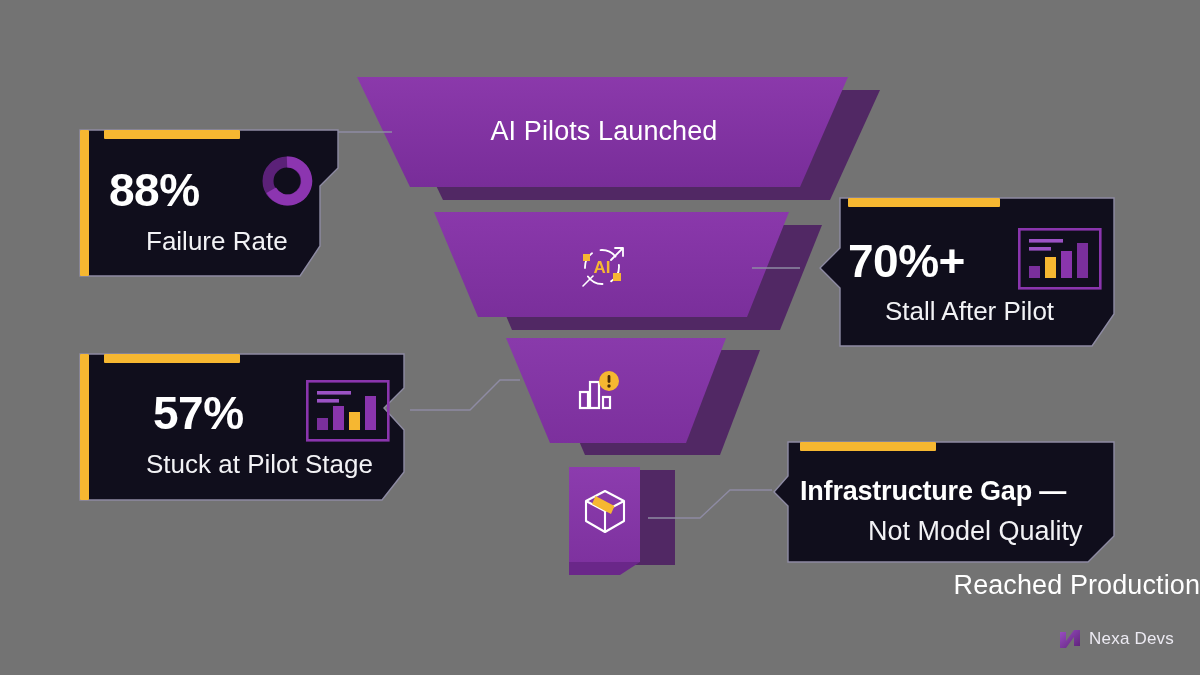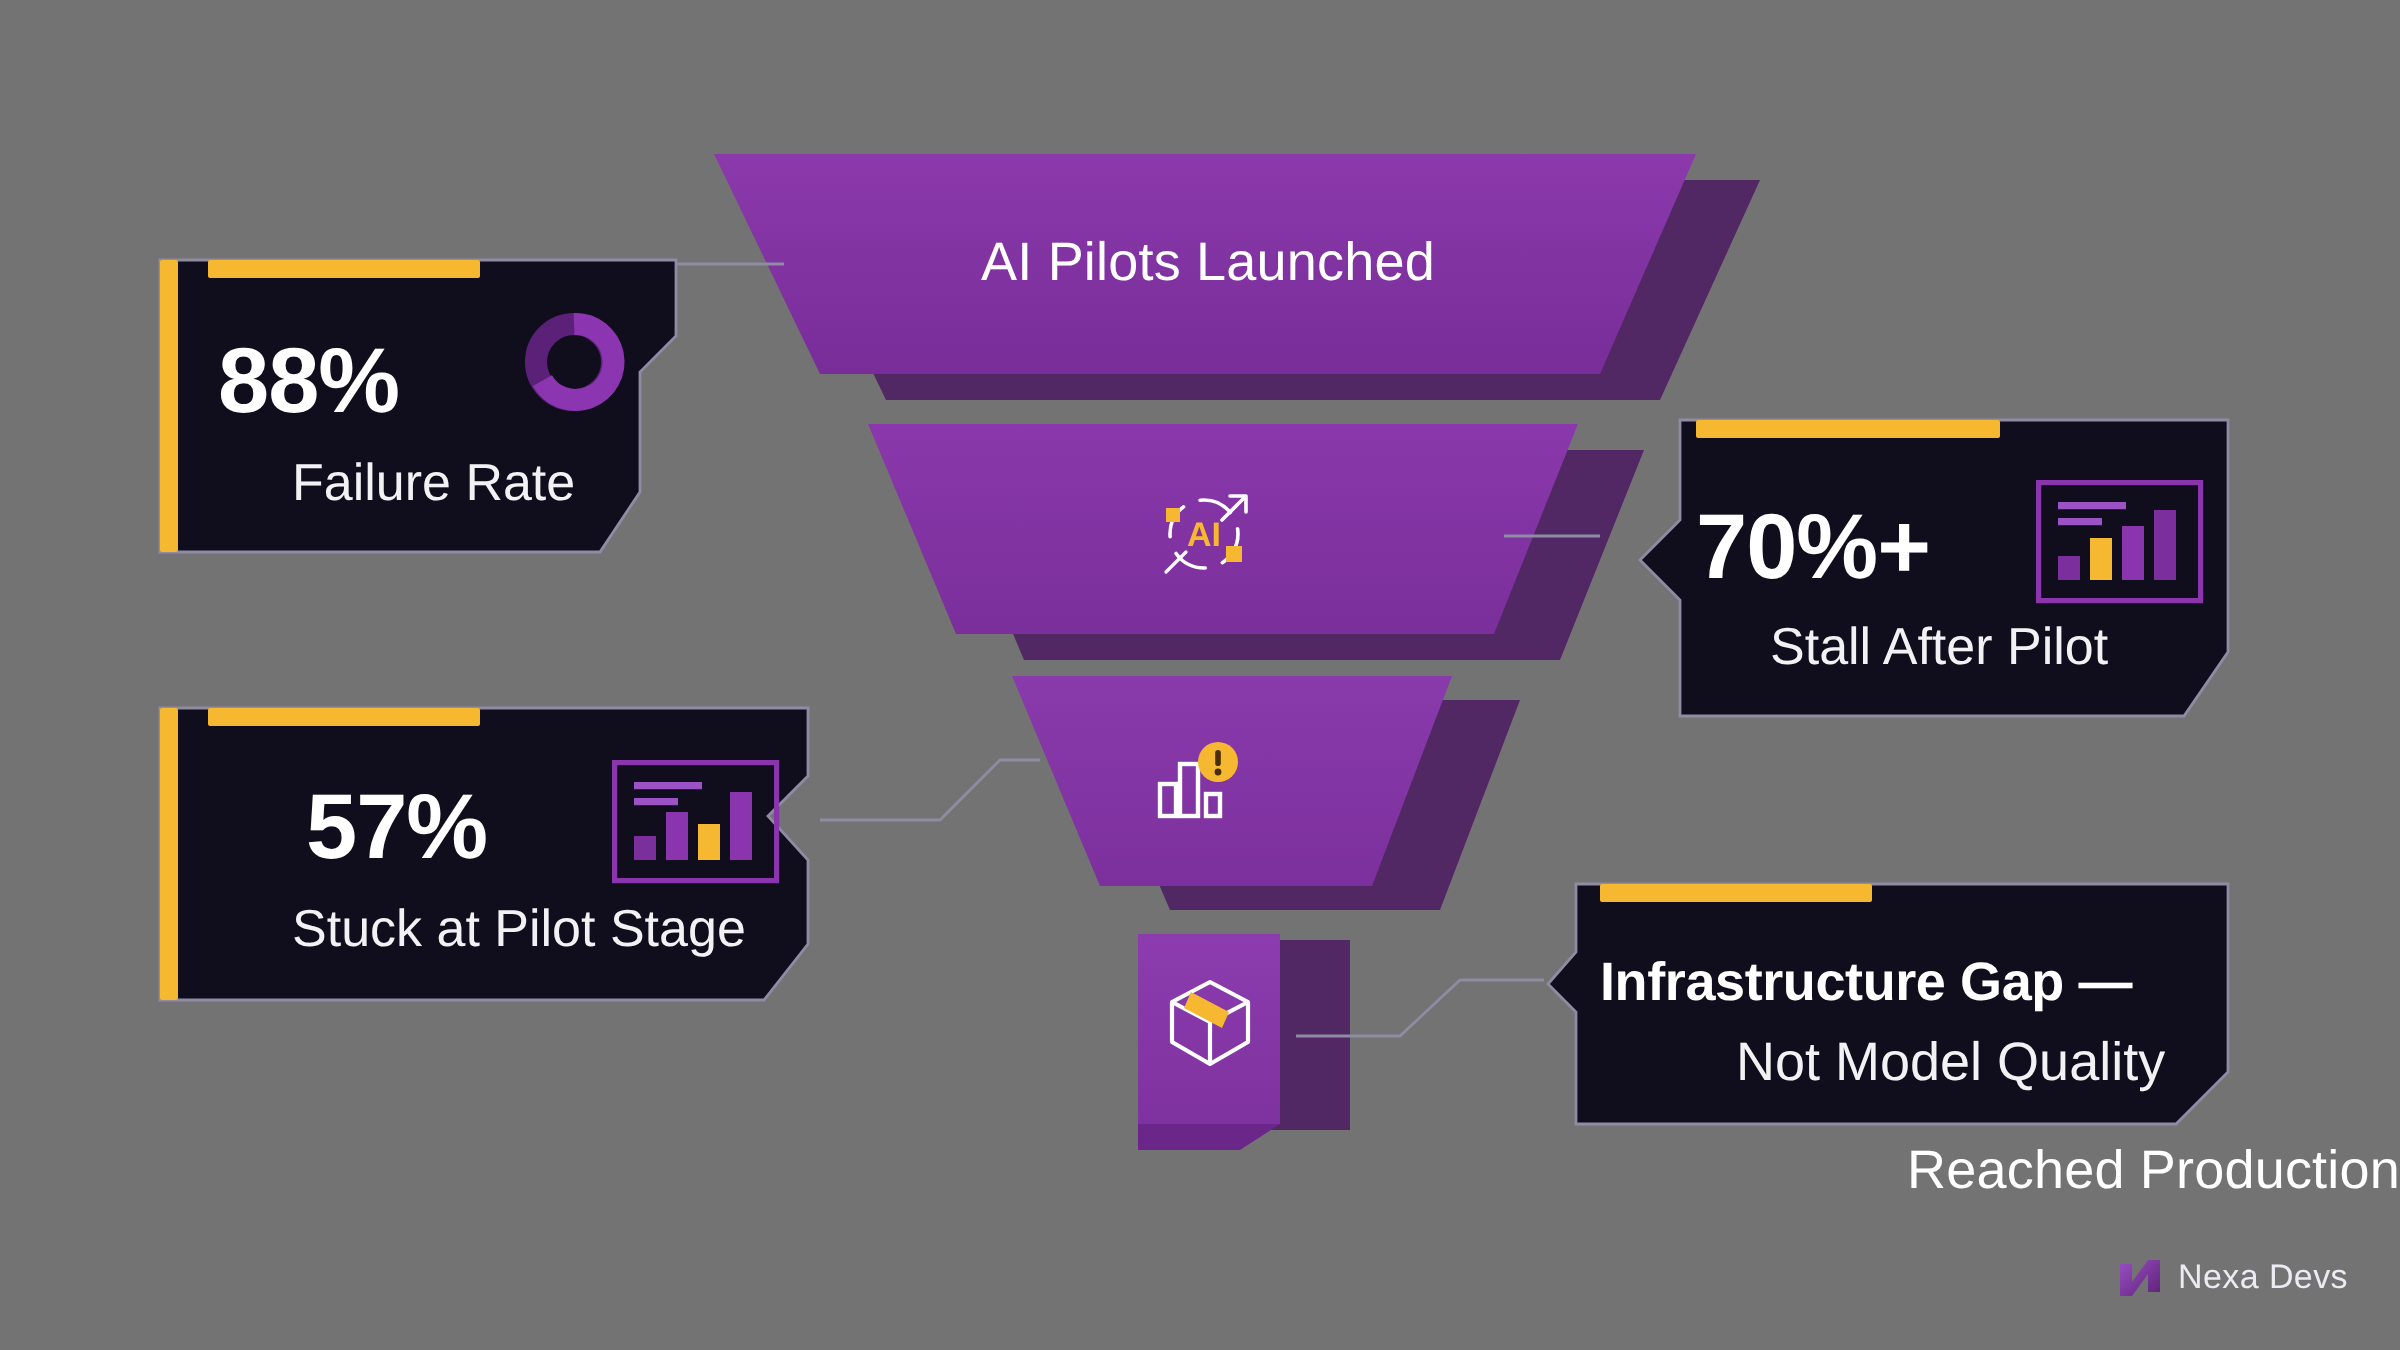--- a/index.html
+++ b/index.html
@@ -219,21 +219,21 @@
       <div class="ybar-h" style="left:26px; top:2px; width:136px;"></div>
       <div class="stat-num" style="left:31px; top:39px;">88%</div>
       <div class="stat-label" style="left:31px; top:100px;">Failure Rate</div>
       <svg class="card-icon" style="left:182px; top:26px;" width="54" height="54" viewBox="0 0 54 54">
         <circle cx="27" cy="27" r="19" fill="none" stroke="#5b2178" stroke-width="11"></circle>
         <path d="M27 8 A19 19 0 1 1 11.2 36.3" fill="none" stroke="#8c35b0" stroke-width="11" stroke-linecap="butt"></path>
       </svg>
     </div>
   </div>
 
-  <div class="card" style="left:818px; top:208px; width:298px; height:152px;">
+  <div class="card" style="left:818px; top:196px; width:298px; height:152px;">
     <div class="card-body">
       <svg class="card-outline" viewBox="0 0 298 152" preserveAspectRatio="none">
         <path d="M22 2 L296 2 L296 118 L274 150 L22 150 L22 92 L2 72 L22 52 Z" fill="#100e1c" stroke="#8e8ba3" stroke-width="1.4"></path>
       </svg>
       <div class="ybar-h" style="left:30px; top:2px; width:152px;"></div>
       <div class="stat-num" style="left:30px; top:42px;">70%+</div>
       <div class="stat-label" style="left:30px; top:102px;">Stall After Pilot</div>
       <svg class="card-icon" style="left:200px; top:32px;" width="84" height="62" viewBox="0 0 84 62">
         <rect x="1.3" y="1.3" width="81" height="59" fill="none" stroke="#8a35ad" stroke-width="2.6"></rect>
         <rect x="11" y="11" width="34" height="3.6" fill="#9b52c4"></rect>

